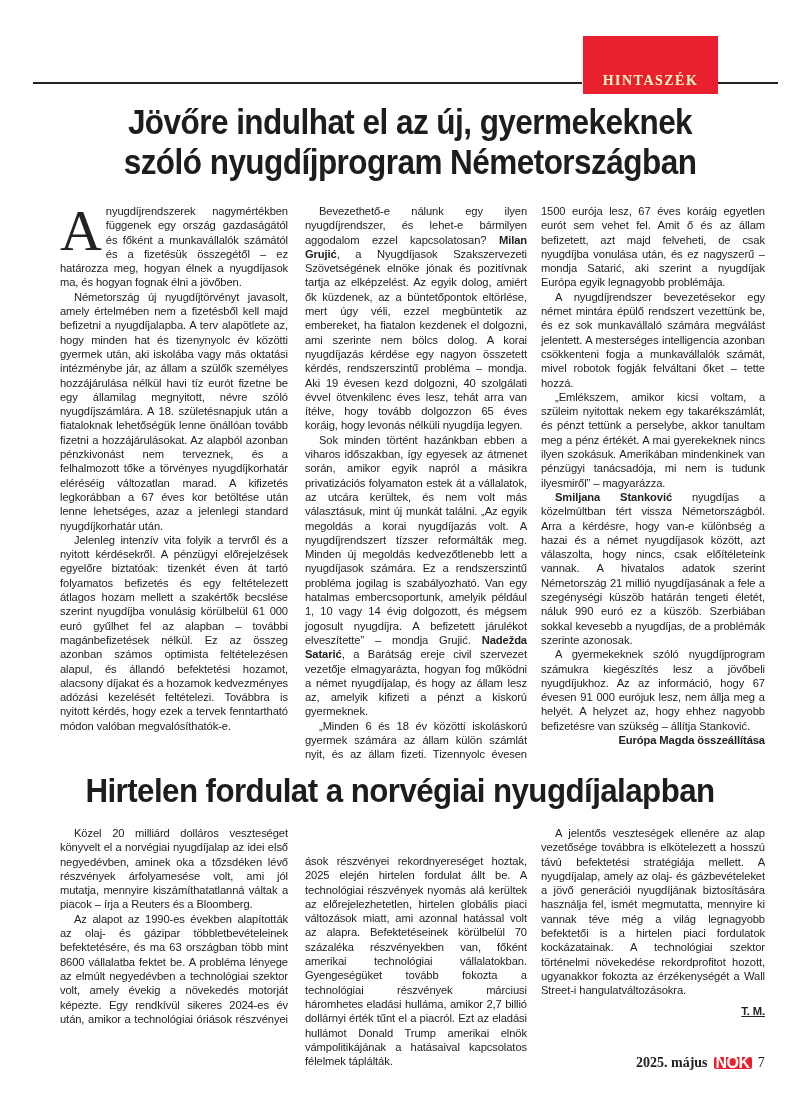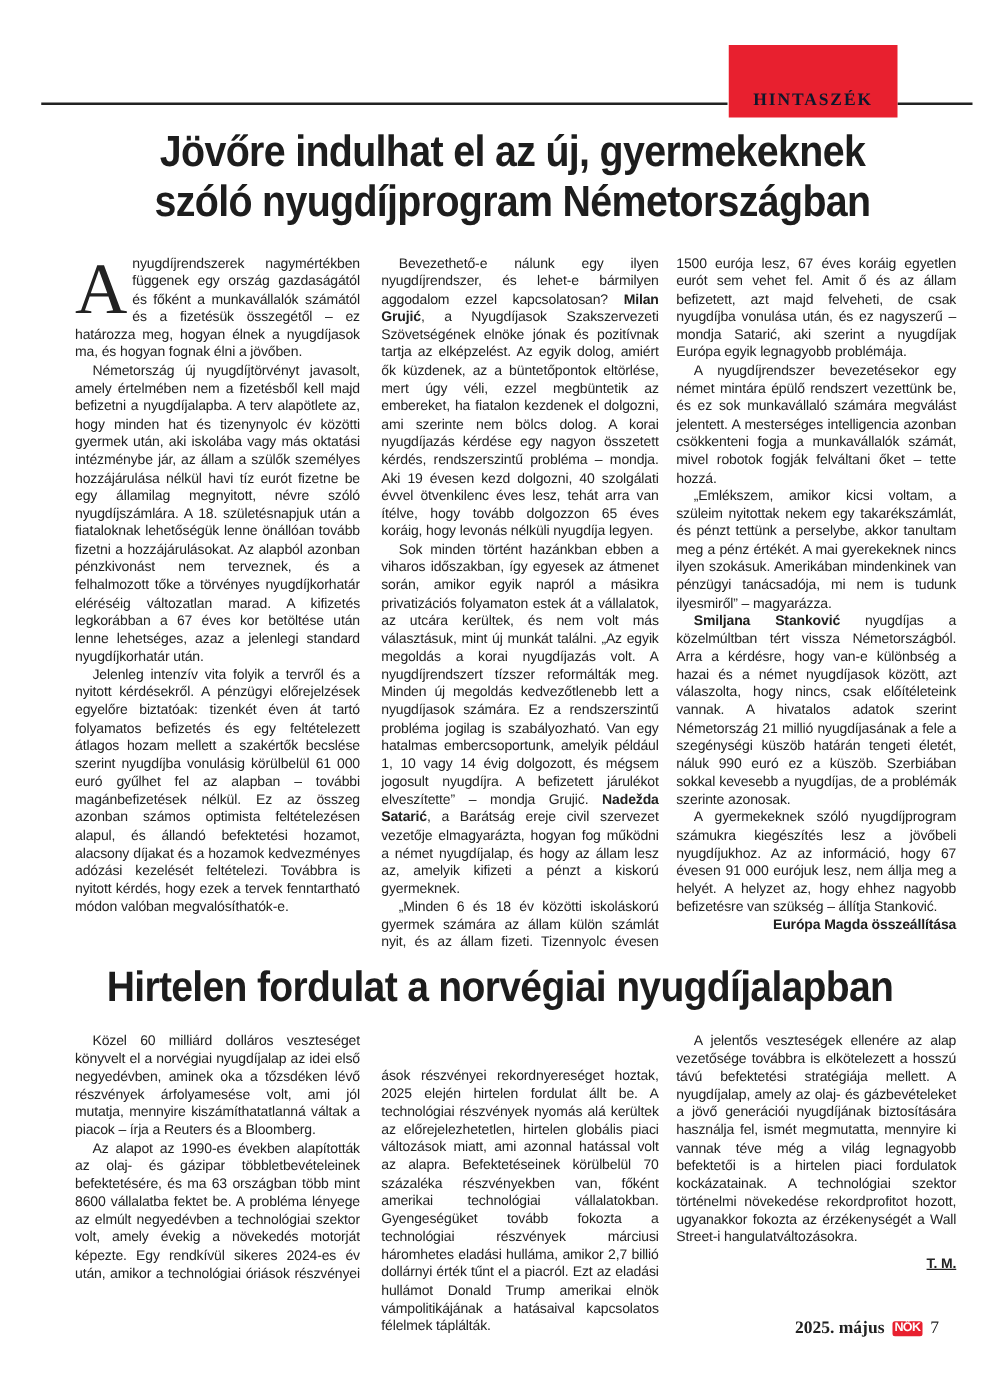--- a/index.html
+++ b/index.html
@@ -1,35 +1,35 @@
 <!DOCTYPE html>
 <html><head>
 <meta charset="utf-8">
 <style>
   html, body { margin: 0; padding: 0; background: #ffffff; }
   body { width: 800px; height: 1102px; position: relative; overflow: hidden; font-family: "Liberation Sans", sans-serif; color: #1a1a1a; }
   .rule-top { position: absolute; left: 33px; top: 82px; width: 549px; height: 2px; background: #222; }
   .rule-top-right { position: absolute; left: 718px; top: 82px; width: 60px; height: 2px; background: #222; }
   .section-tag { position: absolute; left: 583px; top: 36px; width: 135px; height: 58px; background: #e8202f; }
-  .section-tag span { position: absolute; left: 0; right: 0; bottom: 5px; text-align: center; color: #0f172a; font-family: "Liberation Serif", serif; font-weight: bold; font-size: 14px; letter-spacing: 1.5px; }
+  .section-tag span { position: absolute; left: 0; right: 0; bottom: 5px; text-align: center; color: #fef9c3; font-family: "Liberation Serif", serif; font-weight: bold; font-size: 14px; letter-spacing: 1.5px; }
   .headline1 { position: absolute; left: 60px; top: 102px; width: 700px; text-align: center; font-family: "Liberation Sans", sans-serif; font-weight: bold; font-size: 35px; line-height: 40px; letter-spacing: -0.6px; color: #1d1d1d; transform: scaleX(0.9); transform-origin: center top; }
   .col { font-size: 11.2px; line-height: 14.3px; text-align: justify; color: #222; letter-spacing: -0.1px; }
   .col p { margin: 0; text-indent: 14px; }
   .col p.noindent { text-indent: 0; }
   .dropcap { float: left; font-family: "Liberation Serif", serif; font-size: 58px; line-height: 46px; margin: 4px 4px 0 0; color: #222; }
   .signature { text-align: right; font-weight: bold; text-indent: 0 !important; }
   .a1c1 { position: absolute; left: 60px; top: 204px; width: 228px; }
   .a1c2 { position: absolute; left: 305px; top: 204px; width: 222px; }
   .a1c3 { position: absolute; left: 541px; top: 204px; width: 224px; }
   .headline2 { position: absolute; left: 40px; top: 770px; width: 720px; text-align: center; font-weight: bold; font-size: 34px; line-height: 40px; letter-spacing: -0.6px; color: #1d1d1d; transform: scaleX(0.92); transform-origin: center top; }
   .a2c1 { position: absolute; left: 60px; top: 826px; width: 228px; }
   .a2c2 { position: absolute; left: 305px; top: 826px; width: 222px; margin-top: 28px; }
   .a2c3 { position: absolute; left: 541px; top: 826px; width: 224px; }
   .footer { position: absolute; left: 636px; top: 1027px; display: flex; align-items: center; gap: 6px; font-family: "Liberation Serif", serif; font-weight: bold; font-size: 14px; color: #222; margin-top: 28px; }
-  .logo { color: #e8202f; font-family: "Liberation Sans", sans-serif; font-weight: bold; font-size: 10px; letter-spacing: -0.5px; background: #e8202f; color: #fff; padding: 0 2px; line-height: 12px; border-radius: 2px; }
+  .logo { color: #e8202f; font-family: "Liberation Sans", sans-serif; font-weight: bold; font-size: 16px; letter-spacing: -0.5px; background: #e8202f; color: #fff; padding: 0 2px; line-height: 12px; border-radius: 2px; }
   .page-num { font-weight: normal; }
   b.name { font-weight: bold; }
 </style>
 </head>
 <body>
 
 <div class="rule-top"></div>
 <div class="rule-top-right"></div>
 <div class="section-tag">
   <span>HINTASZÉK</span>
@@ -54,21 +54,21 @@
   <p>A nyugdíjrendszer bevezetésekor egy német mintára épülő rendszert vezettünk be, és ez sok munkavállaló számára megválást jelentett. A mesterséges intelligencia azonban csökkenteni fogja a munkavállalók számát, mivel robotok fogják felváltani őket – tette hozzá.</p>
   <p>„Emlékszem, amikor kicsi voltam, a szüleim nyitottak nekem egy takarékszámlát, és pénzt tettünk a perselybe, akkor tanultam meg a pénz értékét. A mai gyerekeknek nincs ilyen szokásuk. Amerikában mindenkinek van pénzügyi tanácsadója, mi nem is tudunk ilyesmiről” – magyarázza.</p>
   <p><b class="name">Smiljana Stanković</b><span> nyugdíjas a közelmúltban tért vissza Németországból. Arra a kérdésre, hogy van-e különbség a hazai és a német nyugdíjasok között, azt válaszolta, hogy nincs, csak előítéleteink vannak. A hivatalos adatok szerint Németország 21 millió nyugdíjasának a fele a szegénységi küszöb határán tengeti életét, náluk 990 euró ez a küszöb. Szerbiában sokkal kevesebb a nyugdíjas, de a problémák szerinte azonosak.</span></p>
   <p>A gyermekeknek szóló nyugdíjprogram számukra kiegészítés lesz a jövőbeli nyugdíjukhoz. Az az információ, hogy 67 évesen 91 000 eurójuk lesz, nem állja meg a helyét. A helyzet az, hogy ehhez nagyobb befizetésre van szükség – állítja Stanković.</p>
   <p class="signature">Európa Magda összeállítása</p>
 </div>
 
 <h1 class="headline2" style="margin:0;">Hirtelen fordulat a norvégiai nyugdíjalapban</h1>
 
 <div class="col a2c1">
-  <p>Közel 60 milliárd dolláros veszteséget könyvelt el a norvégiai nyugdíjalap az idei első negyedévben, aminek oka a tőzsdéken lévő részvények árfolyamesése volt, ami jól mutatja, mennyire kiszámíthatatlanná váltak a piacok – írja a Reuters és a Bloomberg.</p>
+  <p>Közel 20 milliárd dolláros veszteséget könyvelt el a norvégiai nyugdíjalap az idei első negyedévben, aminek oka a tőzsdéken lévő részvények árfolyamesése volt, ami jól mutatja, mennyire kiszámíthatatlanná váltak a piacok – írja a Reuters és a Bloomberg.</p>
   <p style="max-height:115px;overflow:hidden;"><span>Az alapot az 1990-es években alapították az olaj- és gázipar többletbevételeinek befektetésére, és ma 63 országban több mint 8600 vállalatba fektet be. A probléma lényege az elmúlt negyedévben a technológiai szektor volt, amely évekig a növekedés motorját képezte. Egy rendkívül sikeres 2024-es év után, amikor a technológiai óriások részvényei rekordnyereséget hoztak, 2025 elején hirtelen fordulat állt be. A technológiai részvények nyomás alá kerültek az előrejelezhetetlen, hirtelen globális piaci változások miatt, ami azonnal hatással volt az alapra. Befektetéseinek körülbelül 70 százaléka részvényekben van, főként amerikai technológiai vállalatokban. Gyengeségüket tovább fokozta a technológiai részvények márciusi háromhetes eladási hulláma, amikor 2,7 billió dollárnyi érték tűnt el a piacról. Ezt az eladási hullámot Donald Trump amerikai elnök vámpolitikájának a hatásaival kapcsolatos félelmek táplálták.</span></p>
 </div>
 <div class="col a2c2">
   <p class="noindent">ások részvényei rekordnyereséget hoztak, 2025 elején hirtelen fordulat állt be. A technológiai részvények nyomás alá kerültek az előrejelezhetetlen, hirtelen globális piaci változások miatt, ami azonnal hatással volt az alapra. Befektetéseinek körülbelül 70 százaléka részvényekben van, főként amerikai technológiai vállalatokban. Gyengeségüket tovább fokozta a technológiai részvények márciusi háromhetes eladási hulláma, amikor 2,7 billió dollárnyi érték tűnt el a piacról. Ezt az eladási hullámot Donald Trump amerikai elnök vámpolitikájának a hatásaival kapcsolatos félelmek táplálták.</p>
 </div>
 <div class="col a2c3">
   <p>A jelentős veszteségek ellenére az alap vezetősége továbbra is elkötelezett a hosszú távú befektetési stratégiája mellett. A nyugdíjalap, amely az olaj- és gázbevételeket a jövő generációi nyugdíjának biztosítására használja fel, ismét megmutatta, mennyire ki vannak téve még a világ legnagyobb befektetői is a hirtelen piaci fordulatok kockázatainak. A technológiai szektor történelmi növekedése rekordprofitot hozott, ugyanakkor fokozta az érzékenységét a Wall Street-i hangulatváltozásokra.</p>
   <p class="signature" style="margin-top:6px;text-decoration:underline;">T. M.</p>
 </div>
 

